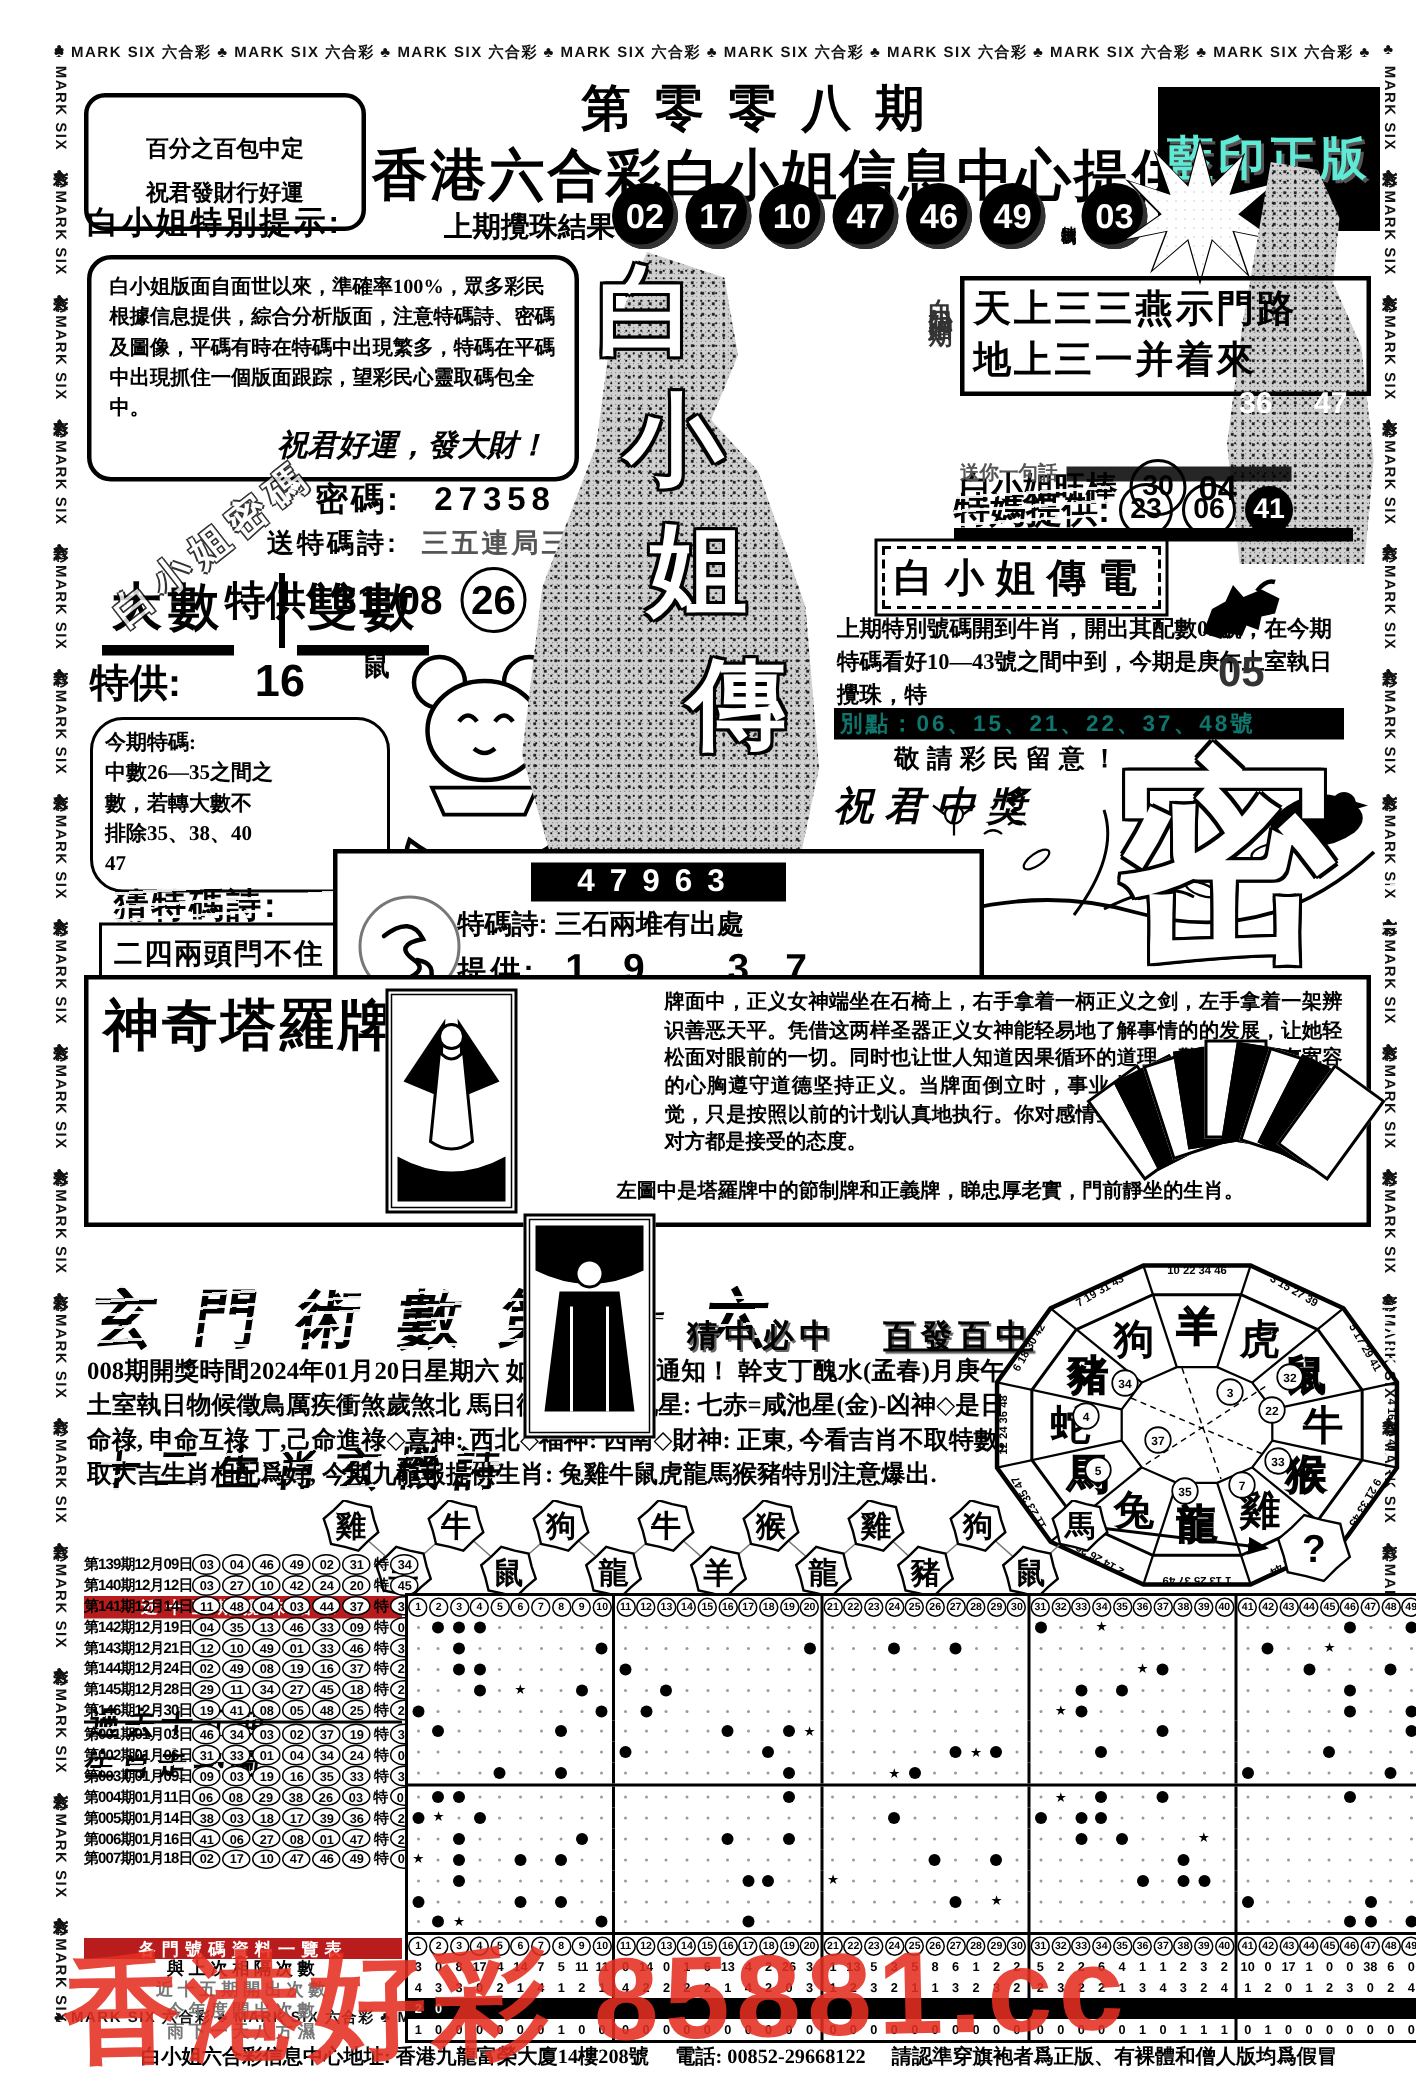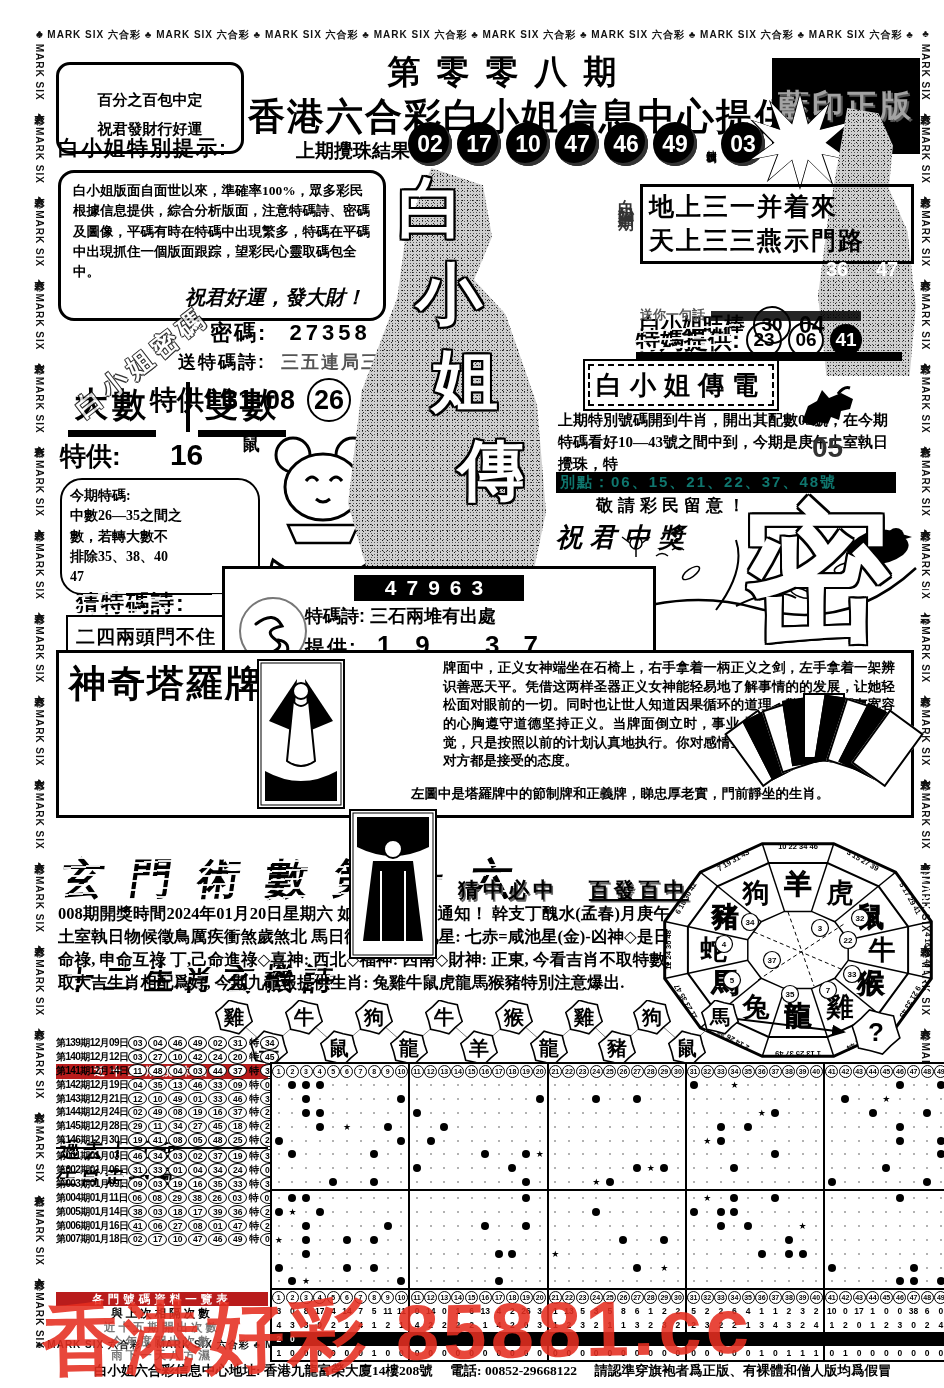--- a/index.html
+++ b/index.html
@@ -9,21 +9,21 @@
   .b{font-weight:bold;}
   .hv{font-weight:900;}
   .serif{font-family:"Liberation Serif","DejaVu Serif",serif;}
   
   .logostrip{font-size:10px;letter-spacing:1px;white-space:nowrap;overflow:hidden;color:#111;font-weight:bold;}
   .vstrip{writing-mode:vertical-rl;text-orientation:mixed;}
   
   .sloganbox{border:3px solid #000;border-radius:14px;text-align:center;font-size:15px;font-weight:900;line-height:1.95;padding-top:20px;}
   .issue{font-size:33px;font-weight:900;letter-spacing:16px;text-align:center;font-family:"Liberation Serif","DejaVu Serif",serif;}
   .maintitle{font-size:37px;font-weight:900;letter-spacing:2px;white-space:nowrap;font-family:"Liberation Serif","DejaVu Serif",serif;}
-  .stampbox{background:#000;color:#a3a3a3;display:flex;align-items:center;justify-content:center;
+  .stampbox{background:#000;color:#5eead4;display:flex;align-items:center;justify-content:center;
             font-size:31px;font-weight:900;letter-spacing:3px;text-shadow:2px 2px 0 #555;}
   
   .balls{display:flex;align-items:center;gap:5px;}
   .ball{width:44px;height:44px;border-radius:50%;background:#000;color:#fff;display:flex;align-items:center;justify-content:center;
         font-size:23px;font-weight:900;box-shadow:inset -3px -3px 0 #333;}
   .ball-label{writing-mode:vertical-rl;font-size:10px;font-weight:bold;letter-spacing:1px;width:14px;line-height:1;}
   .starburst{clip-path:polygon(50% 0%,58% 32%,79% 10%,70% 38%,100% 30%,76% 52%,100% 70%,72% 64%,82% 95%,58% 70%,50% 100%,42% 70%,18% 92%,28% 64%,0% 70%,24% 52%,2% 28%,30% 38%,20% 8%,42% 32%);
         background:#000;}
   .starburst>div{position:absolute;inset:3px;clip-path:inherit;background:
         radial-gradient(circle,#999 12%,transparent 13%) 0 0/6px 6px,#fff;}
@@ -229,22 +229,22 @@
   </div>
 
   <div class="abs vchar" style="left:398px;top:176px;z-index:2;">白</div>
   <div class="abs vchar" style="left:416px;top:262px;z-index:2;">小</div>
   <div class="abs vchar" style="left:432px;top:348px;z-index:2;">姐</div>
   <div class="abs vchar" style="left:458px;top:438px;z-index:2;">傳</div>
   <div class="abs vchar" style="left:742px;top:500px;font-size:148px;z-index:3;">密</div>
 
   <div class="abs" style="left:612px;top:186px;width:24px;writing-mode:vertical-rl;font-size:16px;font-weight:900;letter-spacing:4px;color:#333;">白小姐贈期</div>
   <div class="abs coupletbox" style="left:640px;top:184px;width:256px;">
+    <div>天上三三燕示門路</div>
     <div>地上三一并着來</div>
-    <div>天上三三燕示門路</div>
   </div>
   <div class="abs" style="left:640px;top:284px;display:flex;align-items:center;gap:8px;margin-top:22px;">
     <span class="serif hv" style="font-size:21px;">白小姐旺棒</span>
     <span class="circ-n" style="width:34px;height:34px;font-size:19px;">30</span>
     <span class="hv" style="font-size:23px;">04</span>
   </div>
   <div class="abs" style="left:640px;top:306px;font-size:13px;color:#555;font-weight:bold;">
     <span>送你一句話</span><span class="smudge" style="width:150px;margin-left:6px;"></span>
   </div>
   <div class="abs" style="left:636px;top:322px;display:flex;align-items:center;gap:6px;">

